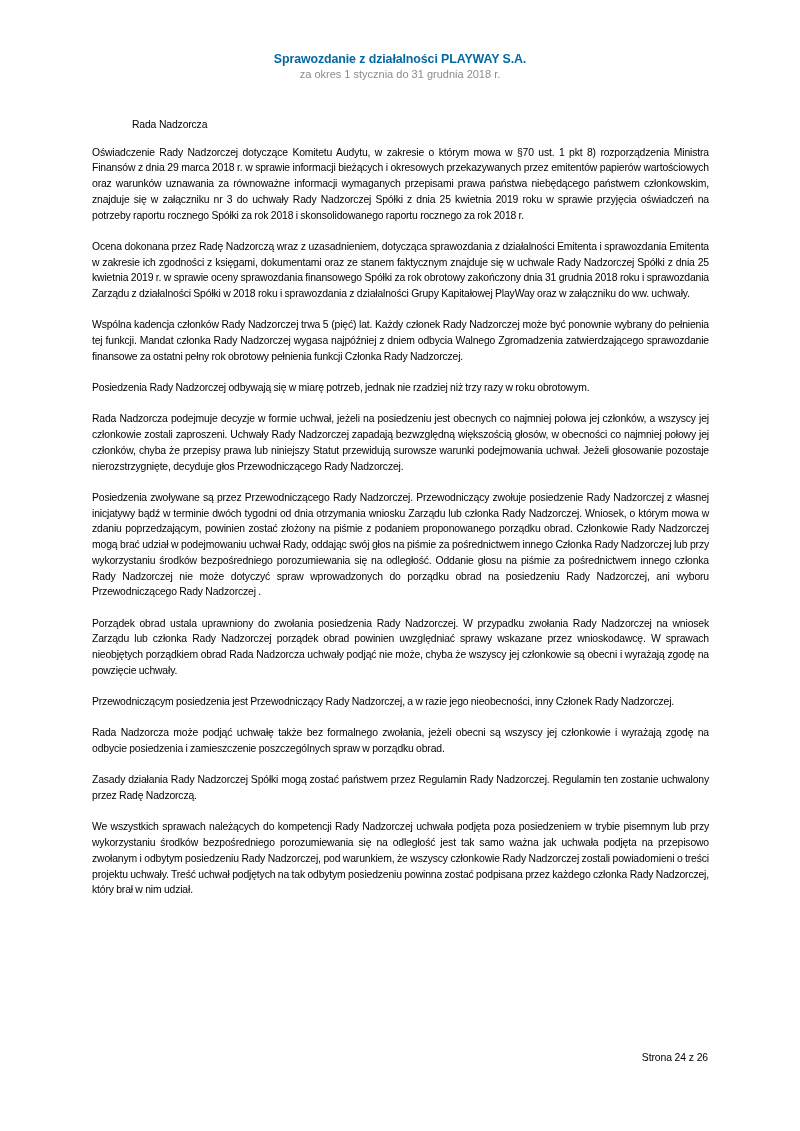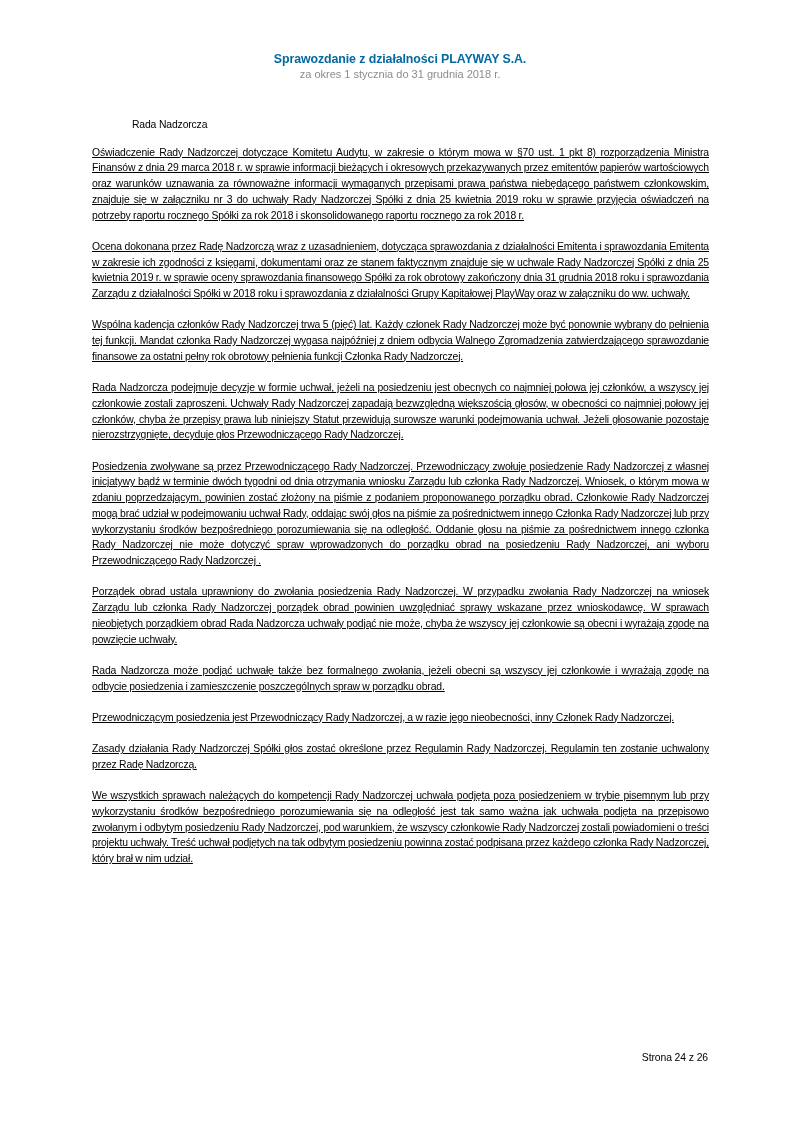--- a/index.html
+++ b/index.html
@@ -47,21 +47,20 @@
       letter-spacing: -0.15px;
       padding-left: 40px;
     }
     .para {
       font-size: 10.4px;
       line-height: 15.75px;
       text-align: justify;
       margin: 0 0 15.5px 0;
       letter-spacing: -0.15px;
       word-spacing: -0.3px;
-      text-decoration: underline;
     }
     .page-footer {
       position: absolute;
       top: 1052px;
       right: 92px;
       font-size: 10.4px;
       color: #000000;
       letter-spacing: -0.1px;
     }
   </style>
@@ -71,22 +70,23 @@
 <div class="page-header">
   <div class="header-title">Sprawozdanie z działalności PLAYWAY S.A.</div>
   <div class="header-subtitle">za okres 1 stycznia do 31 grudnia 2018 r.</div>
 </div>
 
 <div class="content">
   <div class="section-heading">Rada Nadzorcza</div>
   <p class="para">Oświadczenie Rady Nadzorczej dotyczące Komitetu Audytu, w zakresie o którym mowa w §70 ust. 1 pkt 8) rozporządzenia Ministra Finansów z dnia 29 marca 2018 r. w sprawie informacji bieżących i okresowych przekazywanych przez emitentów papierów wartościowych oraz warunków uznawania za równoważne informacji wymaganych przepisami prawa państwa niebędącego państwem członkowskim, znajduje się w załączniku nr 3 do uchwały Rady Nadzorczej Spółki z dnia 25 kwietnia 2019 roku w sprawie przyjęcia oświadczeń na potrzeby raportu rocznego Spółki za rok 2018 i skonsolidowanego raportu rocznego za rok 2018 r.</p>
   <p class="para">Ocena dokonana przez Radę Nadzorczą wraz z uzasadnieniem, dotycząca sprawozdania z działalności Emitenta i sprawozdania Emitenta w zakresie ich zgodności z księgami, dokumentami oraz ze stanem faktycznym znajduje się w uchwale Rady Nadzorczej Spółki z dnia 25 kwietnia 2019 r. w sprawie oceny sprawozdania finansowego Spółki za rok obrotowy zakończony dnia 31 grudnia 2018 roku i sprawozdania Zarządu z działalności Spółki w 2018 roku i sprawozdania z działalności Grupy Kapitałowej PlayWay oraz w załączniku do ww. uchwały.</p>
   <p class="para">Wspólna kadencja członków Rady Nadzorczej trwa 5 (pięć) lat. Każdy członek Rady Nadzorczej może być ponownie wybrany do pełnienia tej funkcji. Mandat członka Rady Nadzorczej wygasa najpóźniej z dniem odbycia Walnego Zgromadzenia zatwierdzającego sprawozdanie finansowe za ostatni pełny rok obrotowy pełnienia funkcji Członka Rady Nadzorczej.</p>
+  <p class="para">Posiedzenia Rady Nadzorczej odbywają się w miarę potrzeb, jednak nie rzadziej niż trzy razy w roku obrotowym.</p>
   <p class="para">Rada Nadzorcza podejmuje decyzje w formie uchwał, jeżeli na posiedzeniu jest obecnych co najmniej połowa jej członków, a wszyscy jej członkowie zostali zaproszeni. Uchwały Rady Nadzorczej zapadają bezwzględną większością głosów, w obecności co najmniej połowy jej członków, chyba że przepisy prawa lub niniejszy Statut przewidują surowsze warunki podejmowania uchwał. Jeżeli głosowanie pozostaje nierozstrzygnięte, decyduje głos Przewodniczącego Rady Nadzorczej.</p>
   <p class="para">Posiedzenia zwoływane są przez Przewodniczącego Rady Nadzorczej. Przewodniczący zwołuje posiedzenie Rady Nadzorczej z własnej inicjatywy bądź w terminie dwóch tygodni od dnia otrzymania wniosku Zarządu lub członka Rady Nadzorczej. Wniosek, o którym mowa w zdaniu poprzedzającym, powinien zostać złożony na piśmie z podaniem proponowanego porządku obrad. Członkowie Rady Nadzorczej mogą brać udział w podejmowaniu uchwał Rady, oddając swój głos na piśmie za pośrednictwem innego Członka Rady Nadzorczej lub przy wykorzystaniu środków bezpośredniego porozumiewania się na odległość. Oddanie głosu na piśmie za pośrednictwem innego członka Rady Nadzorczej nie może dotyczyć spraw wprowadzonych do porządku obrad na posiedzeniu Rady Nadzorczej, ani wyboru Przewodniczącego Rady Nadzorczej .</p>
   <p class="para">Porządek obrad ustala uprawniony do zwołania posiedzenia Rady Nadzorczej. W przypadku zwołania Rady Nadzorczej na wniosek Zarządu lub członka Rady Nadzorczej porządek obrad powinien uwzględniać sprawy wskazane przez wnioskodawcę. W sprawach nieobjętych porządkiem obrad Rada Nadzorcza uchwały podjąć nie może, chyba że wszyscy jej członkowie są obecni i wyrażają zgodę na powzięcie uchwały.</p>
+  <p class="para">Przewodniczącym posiedzenia jest Przewodniczący Rady Nadzorczej, a w razie jego nieobecności, inny Członek Rady Nadzorczej.</p>
   <p class="para">Rada Nadzorcza może podjąć uchwałę także bez formalnego zwołania, jeżeli obecni są wszyscy jej członkowie i wyrażają zgodę na odbycie posiedzenia i zamieszczenie poszczególnych spraw w porządku obrad.</p>
-  <p class="para">Przewodniczącym posiedzenia jest Przewodniczący Rady Nadzorczej, a w razie jego nieobecności, inny Członek Rady Nadzorczej.</p>
-  <p class="para">Zasady działania Rady Nadzorczej Spółki głos zostać określone przez Regulamin Rady Nadzorczej. Regulamin ten zostanie uchwalony przez Radę Nadzorczą.</p>
+  <p class="para">Zasady działania Rady Nadzorczej Spółki mogą zostać państwem przez Regulamin Rady Nadzorczej. Regulamin ten zostanie uchwalony przez Radę Nadzorczą.</p>
   <p class="para">We wszystkich sprawach należących do kompetencji Rady Nadzorczej uchwała podjęta poza posiedzeniem w trybie pisemnym lub przy wykorzystaniu środków bezpośredniego porozumiewania się na odległość jest tak samo ważna jak uchwała podjęta na przepisowo zwołanym i odbytym posiedzeniu Rady Nadzorczej, pod warunkiem, że wszyscy członkowie Rady Nadzorczej zostali powiadomieni o treści projektu uchwały. Treść uchwał podjętych na tak odbytym posiedzeniu powinna zostać podpisana przez każdego członka Rady Nadzorczej, który brał w nim udział.</p>
 </div>
 
 <div class="page-footer">Strona 24 z 26</div>
 
 </body></html>

